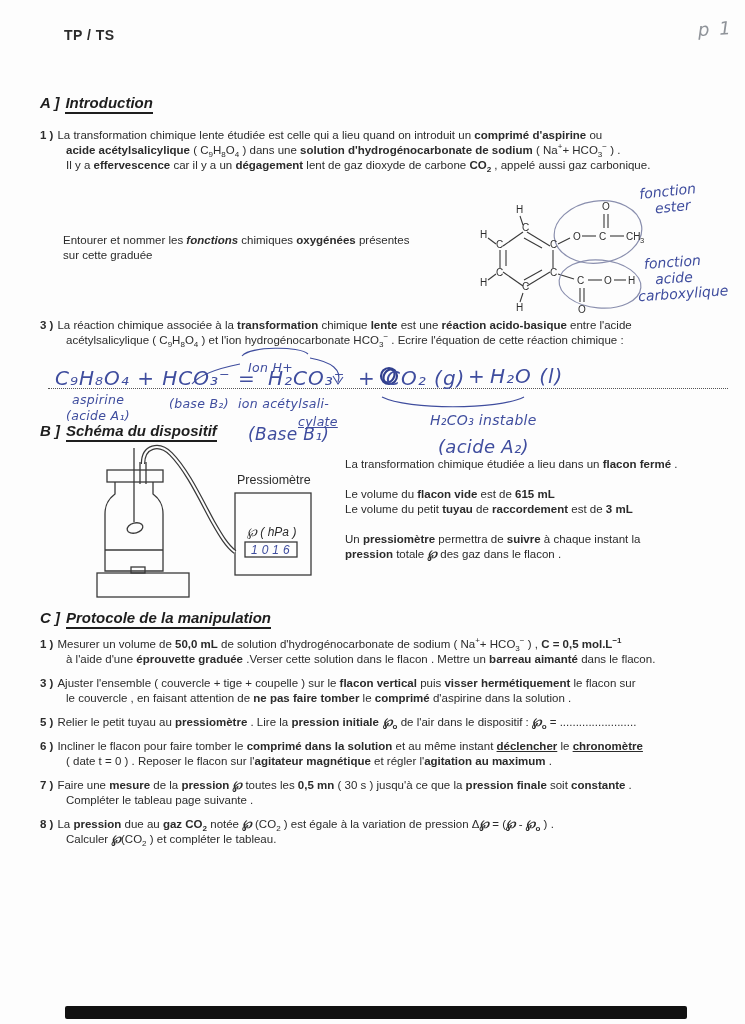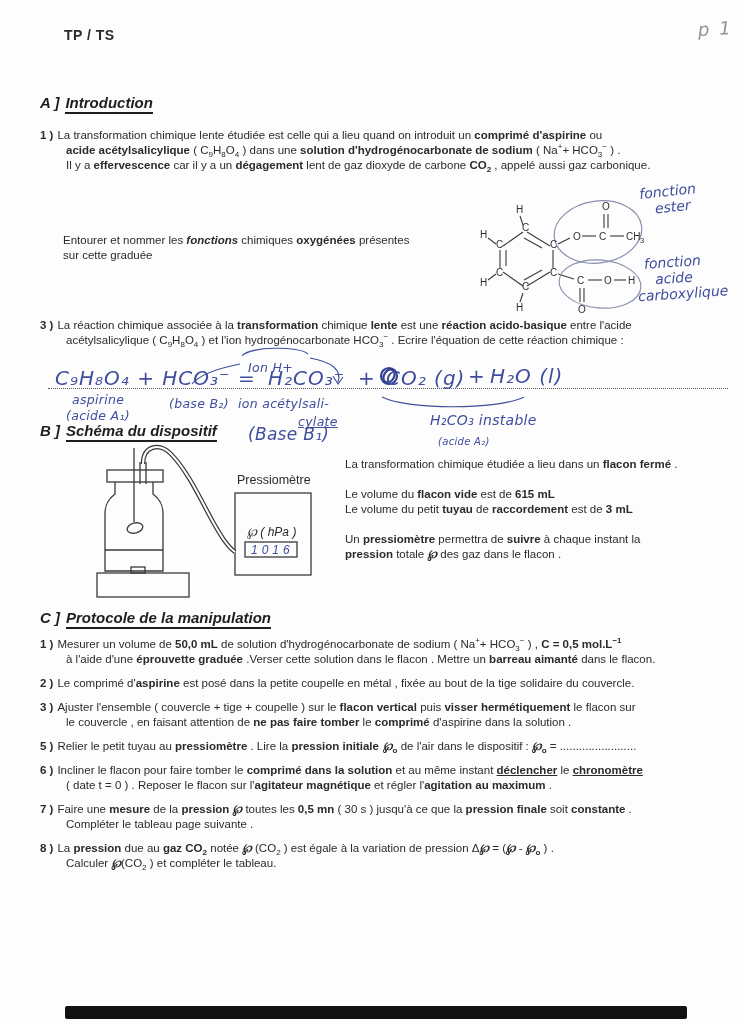--- a/index.html
+++ b/index.html
@@ -158,21 +158,21 @@
     <span class="abs hand eq-lab" style="left:42px;top:44px;">aspirine</span>
     <span class="abs hand eq-lab" style="left:36px;top:60px;">(acide A₁)</span>
     <span class="abs hand eq-lab" style="left:139px;top:48px;">(base B₂)</span>
     <span class="abs hand eq-lab" style="left:208px;top:48px;">ion acétylsali-</span>
     <span class="abs hand eq-lab u" style="left:228px;top:66px;margin-left:40px;">cylate</span>
     <span class="abs hand eq-lab" style="left:218px;top:76px;font-size:17px;">(Base B₁)</span>
     <svg class="abs" style="left:348px;top:46px;" width="150" height="16" viewBox="0 0 150 16">
       <path d="M4,3 C30,16 120,16 146,3" stroke="#3f4d9e" stroke-width="1.2" fill="none"></path>
     </svg>
     <span class="abs hand eq-lab" style="left:400px;top:64px;font-size:14px;">H₂CO₃ instable</span>
-    <span class="abs hand eq-lab" style="left:408px;top:88px;font-size:10px;">(acide A₂)</span>
+    <span class="abs hand eq-lab" style="left:408px;top:88px;font-size:18px;">(acide A₂)</span>
   </div>
 
   <div class="abs sec" style="left:40px;top:422px;">
     <span>B ]</span><span class="st">Schéma du dispositif</span>
   </div>
 
   <svg class="abs" style="left:85px;top:440px;" width="250" height="160" viewBox="0 0 250 160">
     <g stroke="#3a3a3a" stroke-width="1.3" fill="none">
 
       <rect x="12" y="133" width="92" height="24"></rect>
@@ -203,21 +203,20 @@
   <div class="abs item" style="left:345px;top:457px;width:395px;">
     <span><span>La transformation chimique étudiée a lieu dans un </span><span style="font-weight: bold;">flacon fermé</span><span> .</span><br><br><span>Le volume du </span><span style="font-weight: bold;">flacon vide</span><span> est de </span><span style="font-weight: bold;">615 mL</span><br><span>Le volume du petit </span><span style="font-weight: bold;">tuyau</span><span> de </span><span style="font-weight: bold;">raccordement</span><span> est de </span><span style="font-weight: bold;">3 mL</span><br><br><span>Un </span><span style="font-weight: bold;">pressiomètre</span><span> permettra de </span><span style="font-weight: bold;">suivre</span><span> à chaque instant la</span><br><span style="font-weight: bold;">pression</span><span> totale </span><span class="scriptp">℘</span><span> des gaz dans le flacon .</span></span>
   </div>
 
   <div class="abs sec" style="left:40px;top:609px;">
     <span>C ]</span><span class="st">Protocole de la manipulation</span>
   </div>
 
   <div class="abs clist" style="left:40px;top:637px;width:700px;">
       <div class="item hang"><span class="num">1 )</span><span><span>Mesurer un volume de </span><span style="font-weight: bold;">50,0 mL</span><span> de solution d'hydrogénocarbonate de sodium ( Na</span><sup>+</sup><span>+ HCO</span><sub>3</sub><sup>−</sup><span> ) , </span><span style="font-weight: bold;">C = 0,5 mol.L</span><sup style="font-weight: bold;">−1</sup><br><span>à l'aide d'une </span><span style="font-weight: bold;">éprouvette graduée</span><span> .Verser cette solution dans le flacon . Mettre un </span><span style="font-weight: bold;">barreau aimanté</span><span> dans le flacon.</span></span></div>
-      <div class="item hang"><span class="num">2 )</span><span><span>Le comprimé d'</span><span style="font-weight: bold;">aspirine</span><span> est posé dans la petite coupelle en métal , fixée au bout de la tige solidaire du couvercle.</span></span></div>
       <div class="item hang"><span class="num">3 )</span><span><span>Ajuster l'ensemble ( couvercle + tige + coupelle ) sur le </span><span style="font-weight: bold;">flacon vertical</span><span> puis </span><span style="font-weight: bold;">visser hermétiquement</span><span> le flacon sur</span><br><span>le couvercle , en faisant attention de </span><span style="font-weight: bold;">ne pas faire tomber</span><span> le </span><span style="font-weight: bold;">comprimé</span><span> d'aspirine dans la solution .</span></span></div>
       <div class="item hang"><span class="num">5 )</span><span><span>Relier le petit tuyau au </span><span style="font-weight: bold;">pressiomètre</span><span> . Lire la </span><span style="font-weight: bold;">pression initiale</span><span class="scriptp"> ℘</span><sub style="font-weight: bold;">o</sub><span> de l'air dans le dispositif : </span><span class="scriptp">℘</span><sub style="font-weight: bold;">o</sub><span> =  ........................</span></span></div>
       <div class="item hang"><span class="num">6 )</span><span><span>Incliner le flacon pour faire tomber le </span><span style="font-weight: bold;">comprimé dans la solution</span><span> et au même instant </span><span style="font-weight: bold; text-decoration: underline;">déclencher</span><span> le </span><span style="font-weight: bold; text-decoration: underline;">chronomètre</span><br><span>( date t = 0 ) . Reposer le flacon sur l'</span><span style="font-weight: bold;">agitateur magnétique</span><span> et régler l'</span><span style="font-weight: bold;">agitation au maximum</span><span> .</span></span></div>
       <div class="item hang"><span class="num">7 )</span><span><span>Faire une </span><span style="font-weight: bold;">mesure</span><span> de la </span><span style="font-weight: bold;">pression</span><span> </span><span class="scriptp">℘</span><span> toutes les </span><span style="font-weight: bold;">0,5 mn</span><span> ( 30 s ) jusqu'à ce que la </span><span style="font-weight: bold;">pression finale</span><span> soit </span><span style="font-weight: bold;">constante</span><span> .</span><br><span>Compléter le tableau page suivante .</span></span></div>
       <div class="item hang"><span class="num">8 )</span><span><span>La </span><span style="font-weight: bold;">pression</span><span> due au </span><span style="font-weight: bold;">gaz CO</span><sub style="font-weight: bold;">2</sub><span> notée </span><span class="scriptp">℘</span><span> (CO</span><sub>2</sub><span> ) est égale à la variation de pression  Δ</span><span class="scriptp">℘</span><span> = (</span><span class="scriptp">℘</span><span> - </span><span class="scriptp">℘</span><sub style="font-weight: bold;">o</sub><span> ) .</span><br><span>Calculer </span><span class="scriptp">℘</span><span>(CO</span><sub>2</sub><span> ) et compléter le tableau.</span></span></div>
     </div>
 
   <div class="abs scanbar" style="left:65px;top:1006px;width:622px;height:13px;"></div>
 
 </div>

